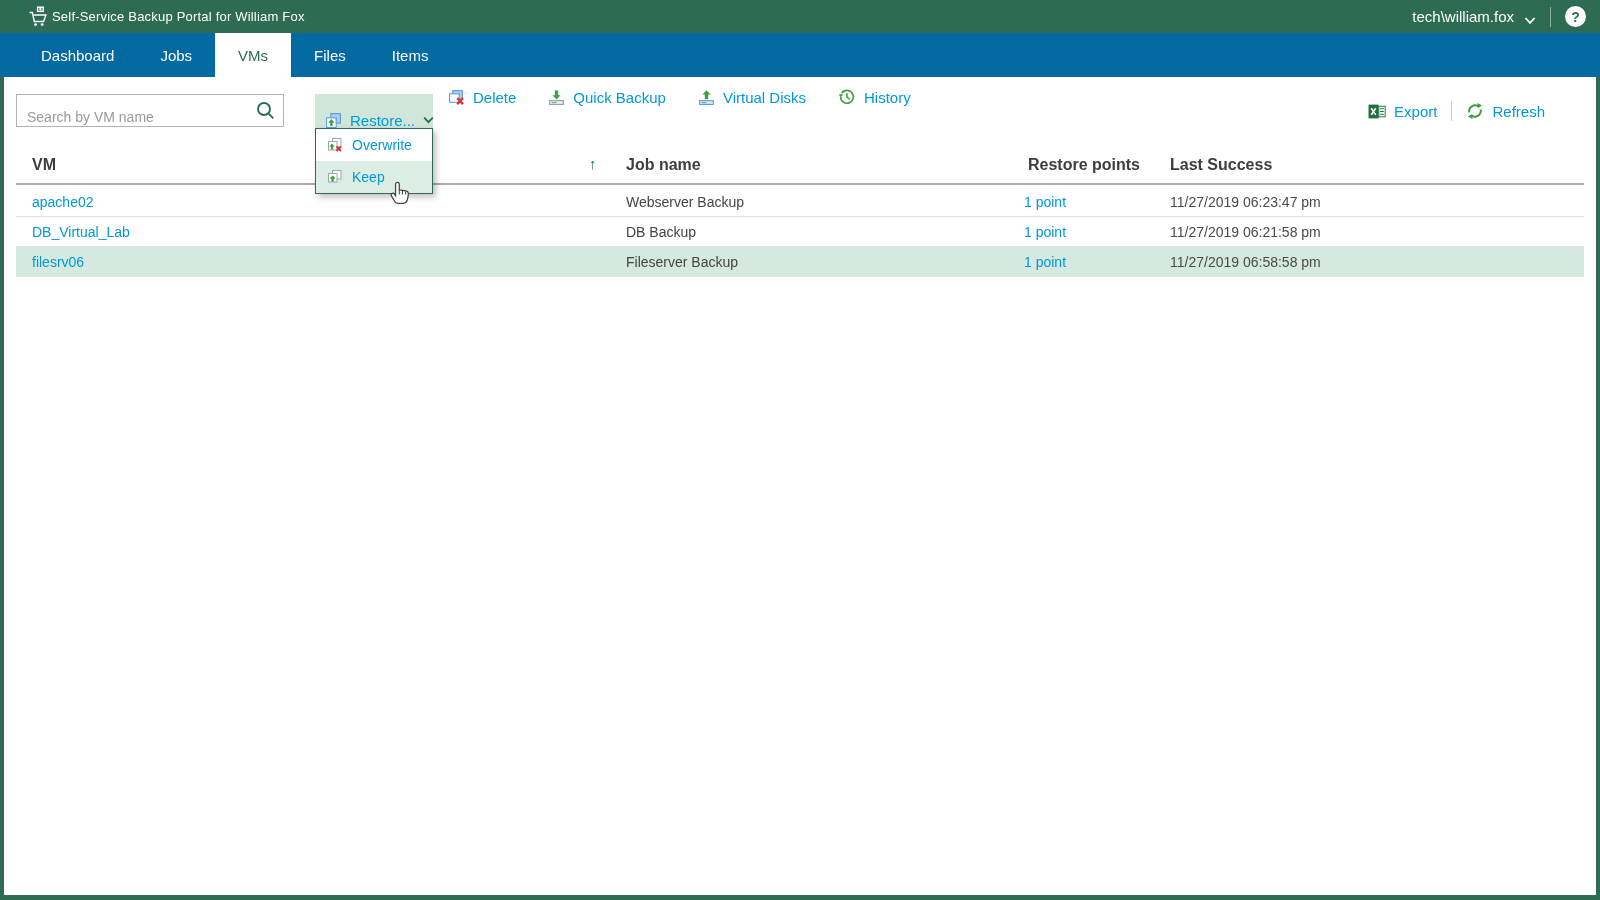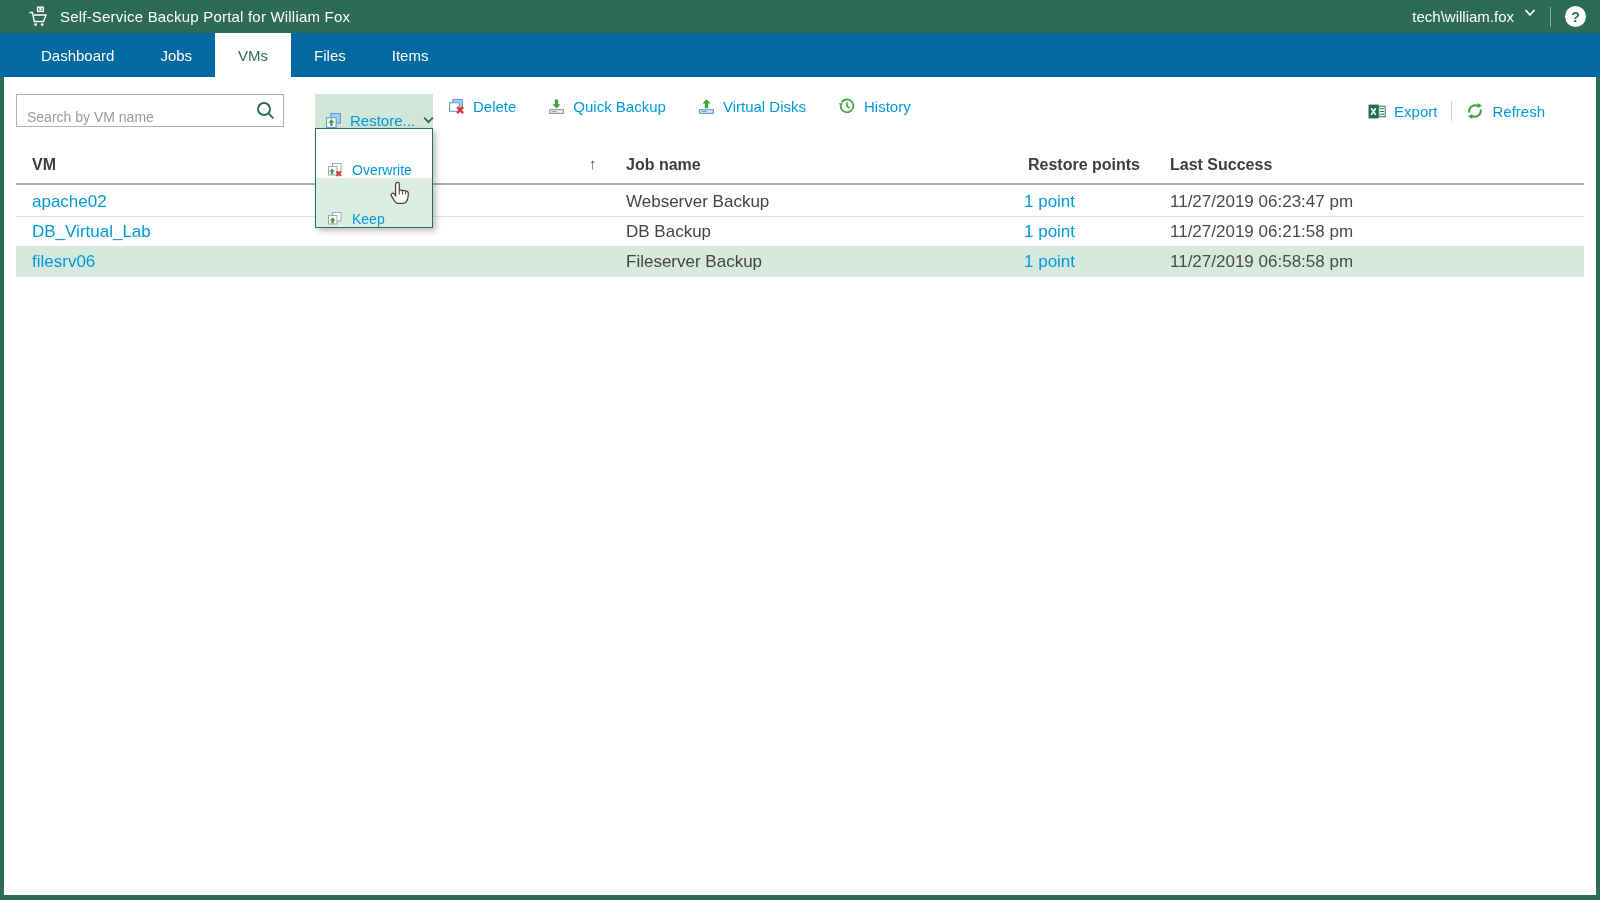--- a/index.html
+++ b/index.html
@@ -2,23 +2,23 @@
 <html><head>
 <meta charset="utf-8">
 <style>
   * { margin:0; padding:0; box-sizing:border-box; }
   html,body { width:1600px; height:900px; overflow:hidden;
     font-family:"Liberation Sans","DejaVu Sans",sans-serif; background:#fff; }
 
   
   .topbar { height:33px; background:#2e6b54; display:flex; align-items:center;
     padding:0 14px 0 28px; color:#fff; }
-  .topbar .title { font-size:15px; margin-left:10px; letter-spacing:.2px; }
+  .topbar .title { font-size:13px; margin-left:2px; letter-spacing:.2px; }
   .topbar .spacer { flex:1; }
-  .usermenu { display:flex; align-items:flex-start; gap:10px; cursor:pointer; }
+  .usermenu { display:flex; align-items:flex-end; gap:10px; cursor:pointer; }
   .usermenu .uname { font-size:15px; }
   .topdivider { width:1px; height:20px; background:rgba(255,255,255,.45); margin:0 14px; }
   .helpbtn { width:21px; height:21px; border-radius:50%; background:#fff; color:#2e6b54;
     font-size:14px; font-weight:bold; display:flex; align-items:center; justify-content:center; cursor:pointer; }
 
   
   .navbar { height:44px; background:#0369a1; display:flex; padding-left:18px; }
   .tab { padding:0 23px; display:flex; align-items:center; color:#fff; font-size:15px;
     cursor:pointer; }
   .tab.active { background:#fff; color:#2e6b54; }
@@ -32,52 +32,52 @@
   .searchbox input { width:100%; height:100%; border:1px solid #b3b3b3; padding:12px 36px 0 10px;
     font-size:14px; color:#15803d; font-family:inherit; outline:none; }
   .searchbox input::placeholder { color:#9a9a9a; }
   .searchbox .mag { position:absolute; right:9px; top:7px; }
 
   .restore-btn { position:absolute; left:311px; top:17px; width:118px; height:52px;
     background:#cfe6d8; display:flex; align-items:center; gap:8px; padding:0 10px;
     cursor:pointer; }
   .restore-btn .lbl { color:#0099d8; font-size:15px; }
 
-  .actionbar { position:absolute; left:444px; top:12px; height:34px; display:flex; gap:32px; }
+  .actionbar { position:absolute; left:444px; top:3px; height:34px; display:flex; gap:32px; }
   .act { display:flex; align-items:center; gap:8px; cursor:pointer; }
   .act .lbl { color:#0099d8; font-size:15px; }
 
   .rightbar { position:absolute; right:51px; top:17px; height:34px; display:flex; gap:14px; align-items:center; }
   .vdiv { width:1px; height:20px; background:#cfcfcf; }
 
   
   .dropdown { position:absolute; left:311px; top:51px; width:118px; background:#fff;
     border:1px solid #2e6b54; box-shadow:3px 3px 6px rgba(0,0,0,.25); z-index:20; }
-  .dd-item { height:49px; display:flex; align-items:flex-end; gap:9px; padding:0 11px;
+  .dd-item { height:32px; display:flex; align-items:center; gap:9px; padding:0 11px;
     cursor:pointer; }
   .dd-item .lbl { color:#0099d8; font-size:14px; }
   .dd-item.hovered { background:#dcede3; }
 
   
   .thead { position:absolute; left:12px; top:70px; width:1568px; height:38px;
     border-bottom:2px solid #ababab; }
   .thead .col { position:absolute; top:0; height:36px; line-height:36px;
     font-size:16px; font-weight:bold; color:#3d3d3d; }
   .col-vm { left:16px; }
   .sort-arrow { position:absolute; left:573px; top:0; height:36px; line-height:34px;
     color:#1e7145; font-size:15px; font-weight:bold; }
   .col-job { left:610px; }
   .col-points { left:1008px; width:116px; text-align:right; }
   .col-last { left:1154px; }
 
   .trow { position:absolute; left:12px; width:1568px; height:30px; line-height:30px; cursor:default; }
   .trow.r0 { top:110px; border-bottom:1px solid #e3e3e3; }
   .trow.r1 { top:140px; border-bottom:1px solid #e3e3e3; }
   .trow.r2 { top:170px; background:#d6e9de; }
-  .trow .cell { position:absolute; top:0; height:30px; font-size:17px; }
+  .trow .cell { position:absolute; top:0; height:30px; font-size:14px; }
   .cell-vm { left:16px; color:#0099d8; cursor:pointer; }
   .cell-job { left:610px; color:#444; }
   .cell-points { left:1008px; width:116px; text-align:left; color:#0099d8; cursor:pointer; }
   .cell-last { left:1154px; color:#4a4a4a; }
 
   .hand-cursor { position:absolute; left:383px; top:98px; z-index:30; pointer-events:none; }
   svg { display:block; }
 </style>
 </head>
 <body>

